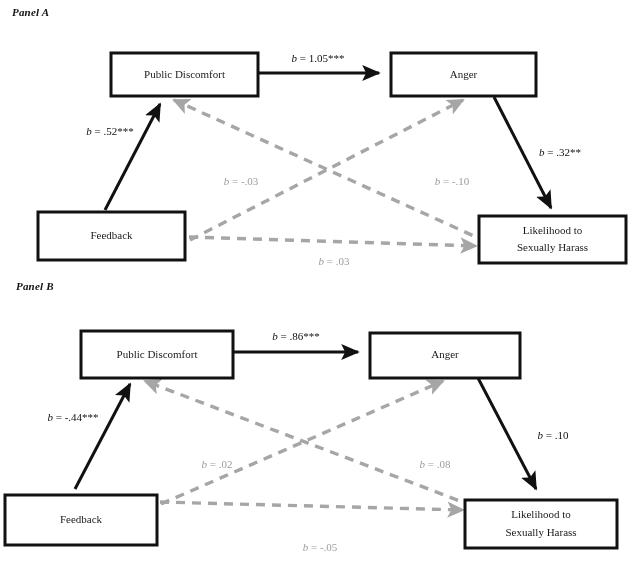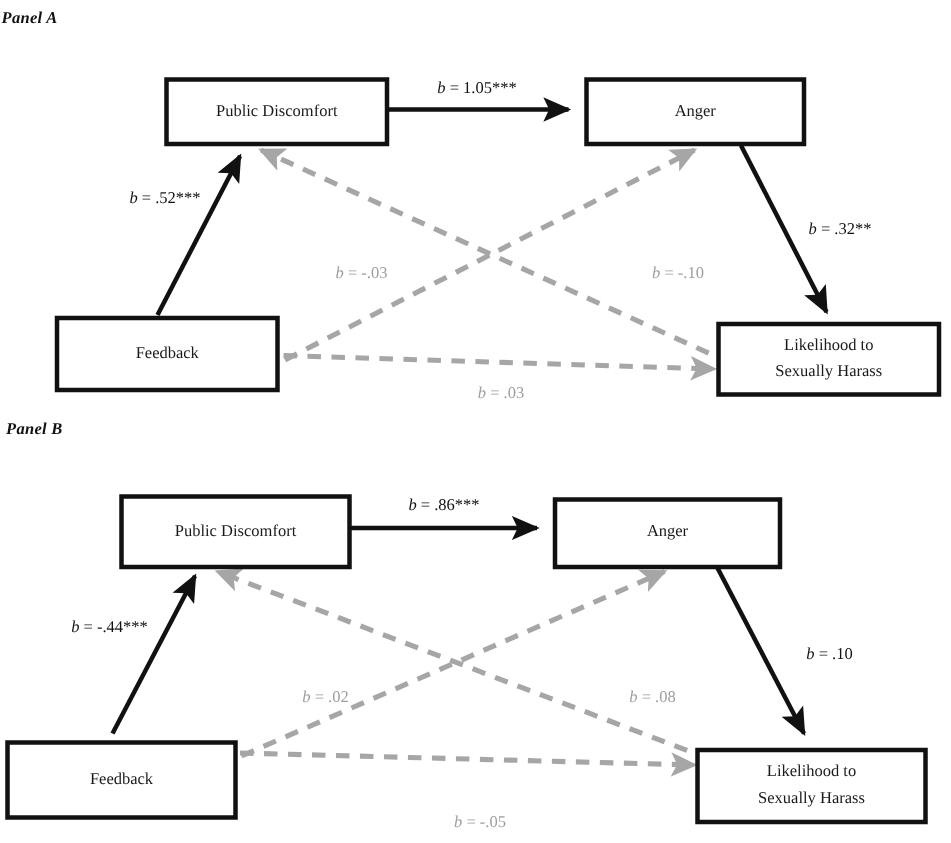--- a/index.html
+++ b/index.html
@@ -22,22 +22,22 @@
   .panel-title {
     position: absolute;
     font-family: "Liberation Serif", "DejaVu Serif", serif;
     font-style: italic;
     font-weight: bold;
     font-size: 11px;
     color: #111111;
     letter-spacing: 0.2px;
     white-space: nowrap;
   }
-  #panel-a-title { left: 1px; top: 6px; }
-  #panel-b-title { left: 4px; top: 280px; font-family: Liberation Serif, serif; }
+  #panel-a-title { left: 12px; top: 6px; }
+  #panel-b-title { left: 16px; top: 280px; font-family: Liberation Serif, serif; }
 
   .panel-svg {
     position: absolute;
     left: 0;
     display: block;
   }
   #panel-a-svg { top: 22px; }
   #panel-b-svg { top: 296px; }
 
   .node-box {

